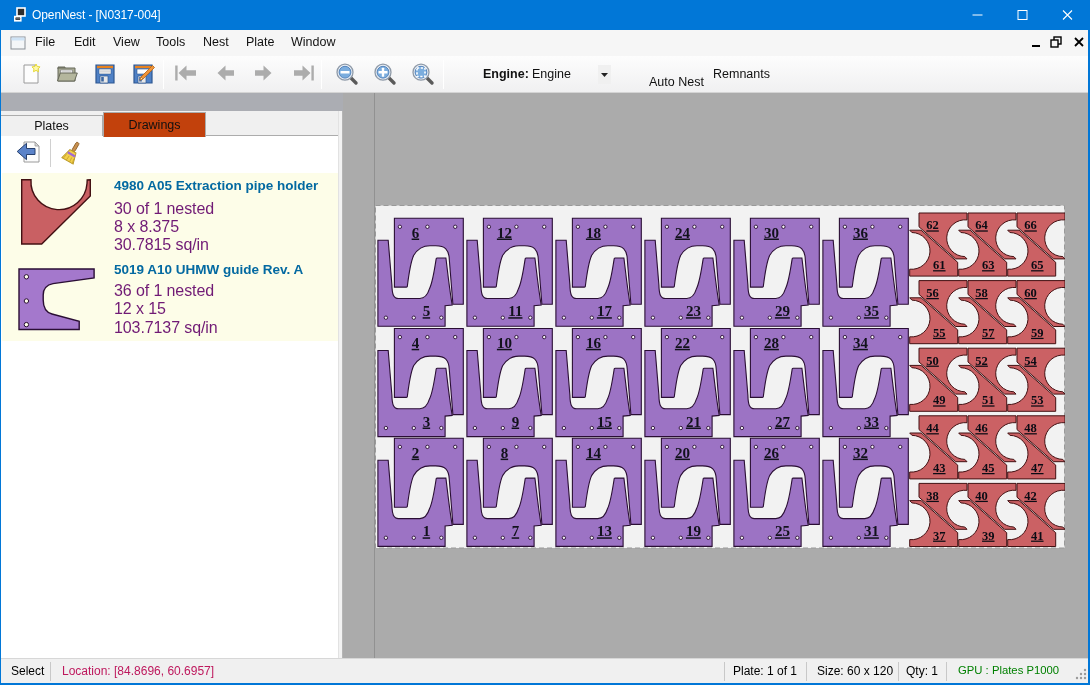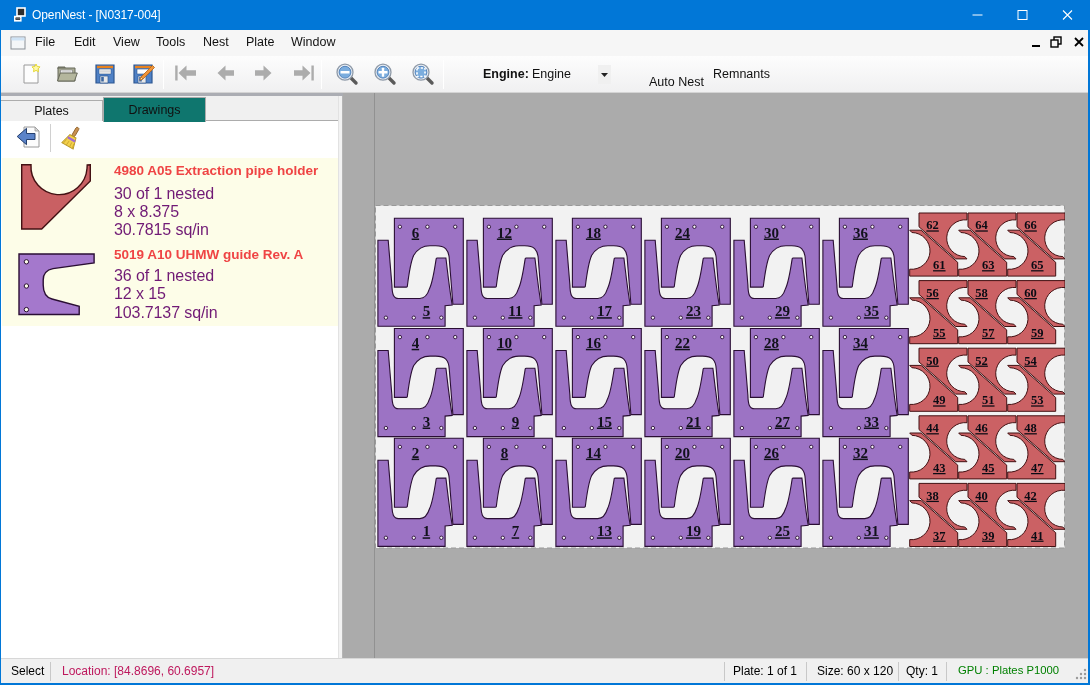--- a/index.html
+++ b/index.html
@@ -4,28 +4,28 @@
 html,body { width:1090px; height:685px; overflow:hidden; font-family:"Liberation Sans",sans-serif; }
 #win { position:absolute; inset:0; background:#abadb3; }
 #titlebar { position:absolute; left:0; top:0; width:1090px; height:30px; background:#0177d7; }
 #titlebar .txt { position:absolute; left:32px; top:8px; color:#fff; font-size:12px; letter-spacing:-0.1px; }
 .capbtn { position:absolute; top:0; width:45px; height:30px; }
 #menubar { position:absolute; left:1px; top:30px; width:1087px; height:26px; background:#f6f6f6; }
 .menu { position:absolute; top:5px; font-size:12.5px; color:#111; }
 #toolbar { position:absolute; left:1px; top:56px; width:1087px; height:37px; background:linear-gradient(#fdfdfd,#f0f0f1); border-bottom:1px solid #d4d4d4; }
 .tbico { position:absolute; top:6px; }
 .tbsep { position:absolute; top:4px; height:29px; width:1px; background:#d8d8d8; border-right:1px solid #fff; }
-#panel { position:absolute; left:1px; top:96px; width:342px; height:564px; background:#fff; border-right:1px solid #b5b5b5;padding-left:24px; }
+#panel { position:absolute; left:1px; top:111px; width:342px; height:564px; background:#fff; border-right:1px solid #b5b5b5;padding-left:24px; }
 #tabstrip { position:absolute; left:0; top:0; width:341px; height:25px; background:#f0f0f0; border-bottom:1px solid #acacac; }
 .tab { position:absolute; font-size:12.5px; color:#111; text-align:center; }
 #tab1 { left:0; top:4px; width:102px; height:21px; border-right:1px solid #acacac; border-top:1px solid #acacac; padding-top:3px; background:#f0f0f0; }
-#tab2 { left:102px; top:1px; width:103px; height:25px; background:#0f766e; border:1px solid #acacac; border-bottom:none; padding-top:5px; }
+#tab2 { left:102px; top:1px; width:103px; height:25px; background:#c2410c; border:1px solid #acacac; border-bottom:none; padding-top:5px; }
 #ptools { position:absolute; left:0; top:26px; width:341px; height:34px; background:#fff; }
 #plist { position:absolute; left:1px; top:62px; width:336px; height:168px; background:#fdfde8; }
-.ltitle { position:absolute; left:112px; font-size:13.5px; font-weight:bold; color:#ef4444; }
+.ltitle { position:absolute; left:112px; font-size:13.5px; font-weight:bold; color:#0369a1; }
 .lgray { position:absolute; left:112px; font-size:16px; color:#701a75; letter-spacing:-0.1px; }
 #canvas { position:absolute; left:343px; top:93px; width:745px; height:565px; background:#ababab; }
 #vline { position:absolute; left:374px; top:93px; width:1px; height:565px; background:#919191; }
 #plateWrap { position:absolute; left:375px; top:205px; width:690px; height:344px; }
 .pn { font:bold 15px "Liberation Serif",serif; text-anchor:middle; fill:#12121c; text-decoration:underline; }
 .rn { font:bold 12.5px "Liberation Serif",serif; text-anchor:middle; fill:#0b0b14; text-decoration:underline; }
 #statusbar { position:absolute; left:0; top:658px; width:1090px; height:25px; background:#f0f0f0; border-top:1px solid #d7d7d7; }
 .st { position:absolute; top:5px; font-size:12px; color:#000; }
 .stsep { position:absolute; top:3px; width:1px; height:19px; background:#c8c8c8; }
 #borders div { position:absolute; background:#0177d7; }

